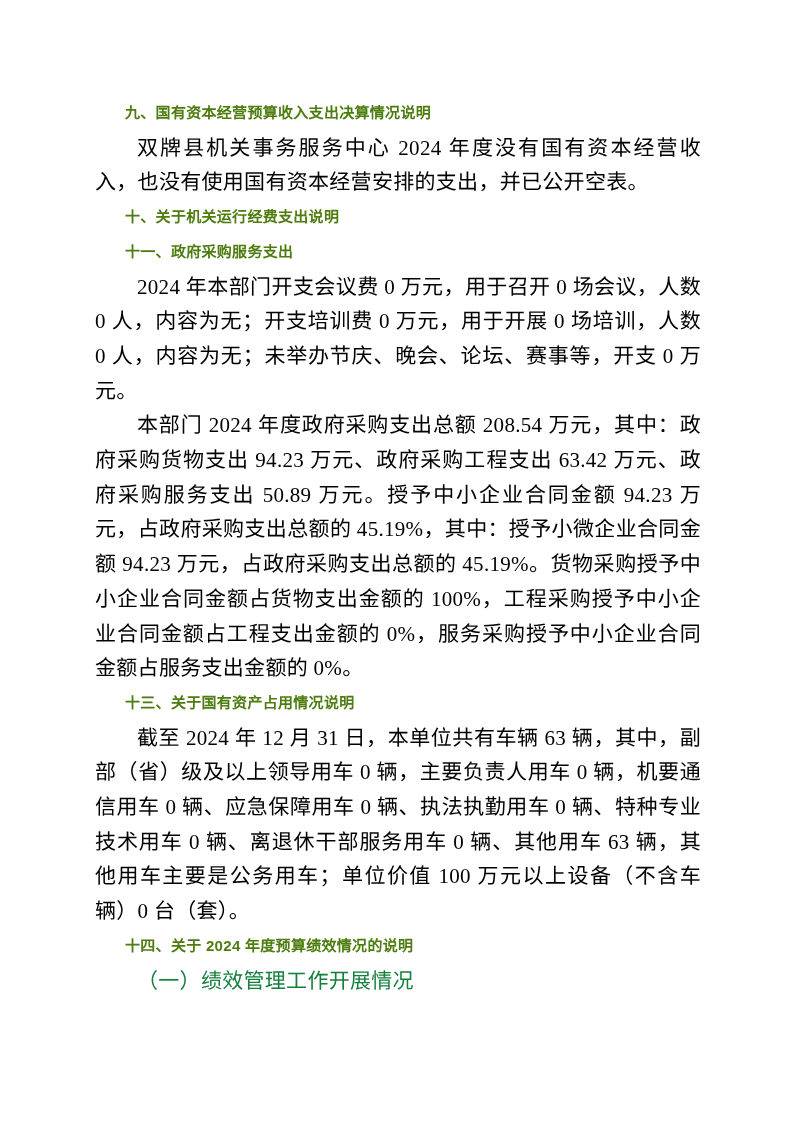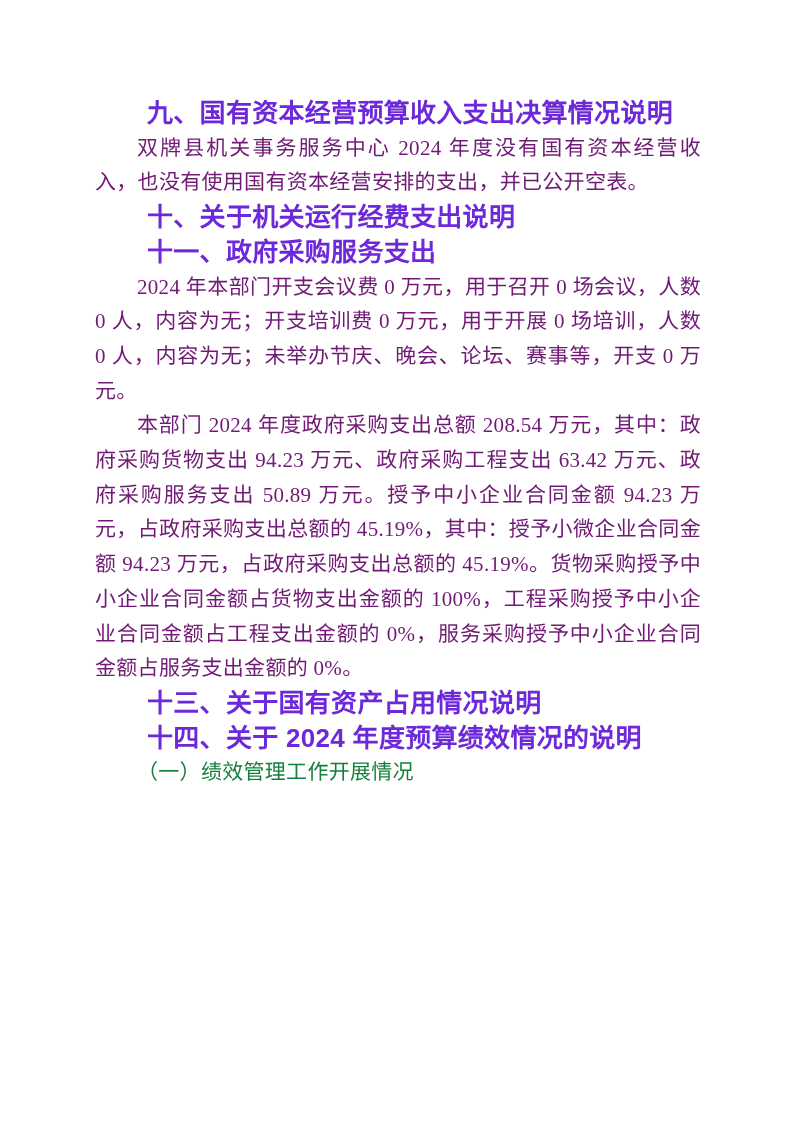--- a/index.html
+++ b/index.html
@@ -18,30 +18,30 @@
     padding: 96px 92px 60px 95px;
   }
   .doc-body {
     font-size: 21px;
     line-height: 34.7px;
     letter-spacing: 0.3px;
   }
   .doc-heading {
     font-family: "Liberation Sans", "DejaVu Sans", sans-serif;
     font-weight: 700;
-    font-size: 26px;
+    font-size: 15px;
     line-height: 34.7px;
     text-indent: 2em;
-    color: #6d28d9;
+    color: #4d7c0f;
   }
   .doc-para {
     text-indent: 2em;
     text-align: justify;
     text-justify: inter-ideograph;
-    color: #701a75;
+    color: #000000;
   }
   .doc-subheading {
     text-indent: 2em;
     font-weight: 400;
     color: #15803d;
   }
 </style>
 </head>
 <body>
 
@@ -57,19 +57,20 @@
 
     <h2 class="doc-heading">十一、政府采购服务支出</h2>
 
     <p class="doc-para">2024 年本部门开支会议费 0 万元，用于召开 0 场会议，人数 0 人，内容为无；开支培训费 0 万元，用于开展 0 场培训，人数 0 人，内容为无；未举办节庆、晚会、论坛、赛事等，开支 0 万元。</p>
 
 
     <p class="doc-para">本部门 2024 年度政府采购支出总额 208.54 万元，其中：政府采购货物支出 94.23 万元、政府采购工程支出 63.42 万元、政府采购服务支出 50.89 万元。授予中小企业合同金额 94.23 万元，占政府采购支出总额的 45.19%，其中：授予小微企业合同金额 94.23 万元，占政府采购支出总额的 45.19%。货物采购授予中小企业合同金额占货物支出金额的 100%，工程采购授予中小企业合同金额占工程支出金额的 0%，服务采购授予中小企业合同金额占服务支出金额的 0%。</p>
 
     <h2 class="doc-heading">十三、关于国有资产占用情况说明</h2>
 
+    <p class="doc-para">截至 2024 年 12 月 31 日，本单位共有车辆 63 辆，其中，副部（省）级及以上领导用车 0 辆，主要负责人用车 0 辆，机要通信用车 0 辆、应急保障用车 0 辆、执法执勤用车 0 辆、特种专业技术用车 0 辆、离退休干部服务用车 0 辆、其他用车 63 辆，其他用车主要是公务用车；单位价值 100 万元以上设备（不含车辆）0 台（套）。</p>
 
     <h2 class="doc-heading">十四、关于 2024 年度预算绩效情况的说明</h2>
 
     <p class="doc-para doc-subheading">（一）绩效管理工作开展情况</p>
 
   </div>
 </div>
 
 </body></html>

